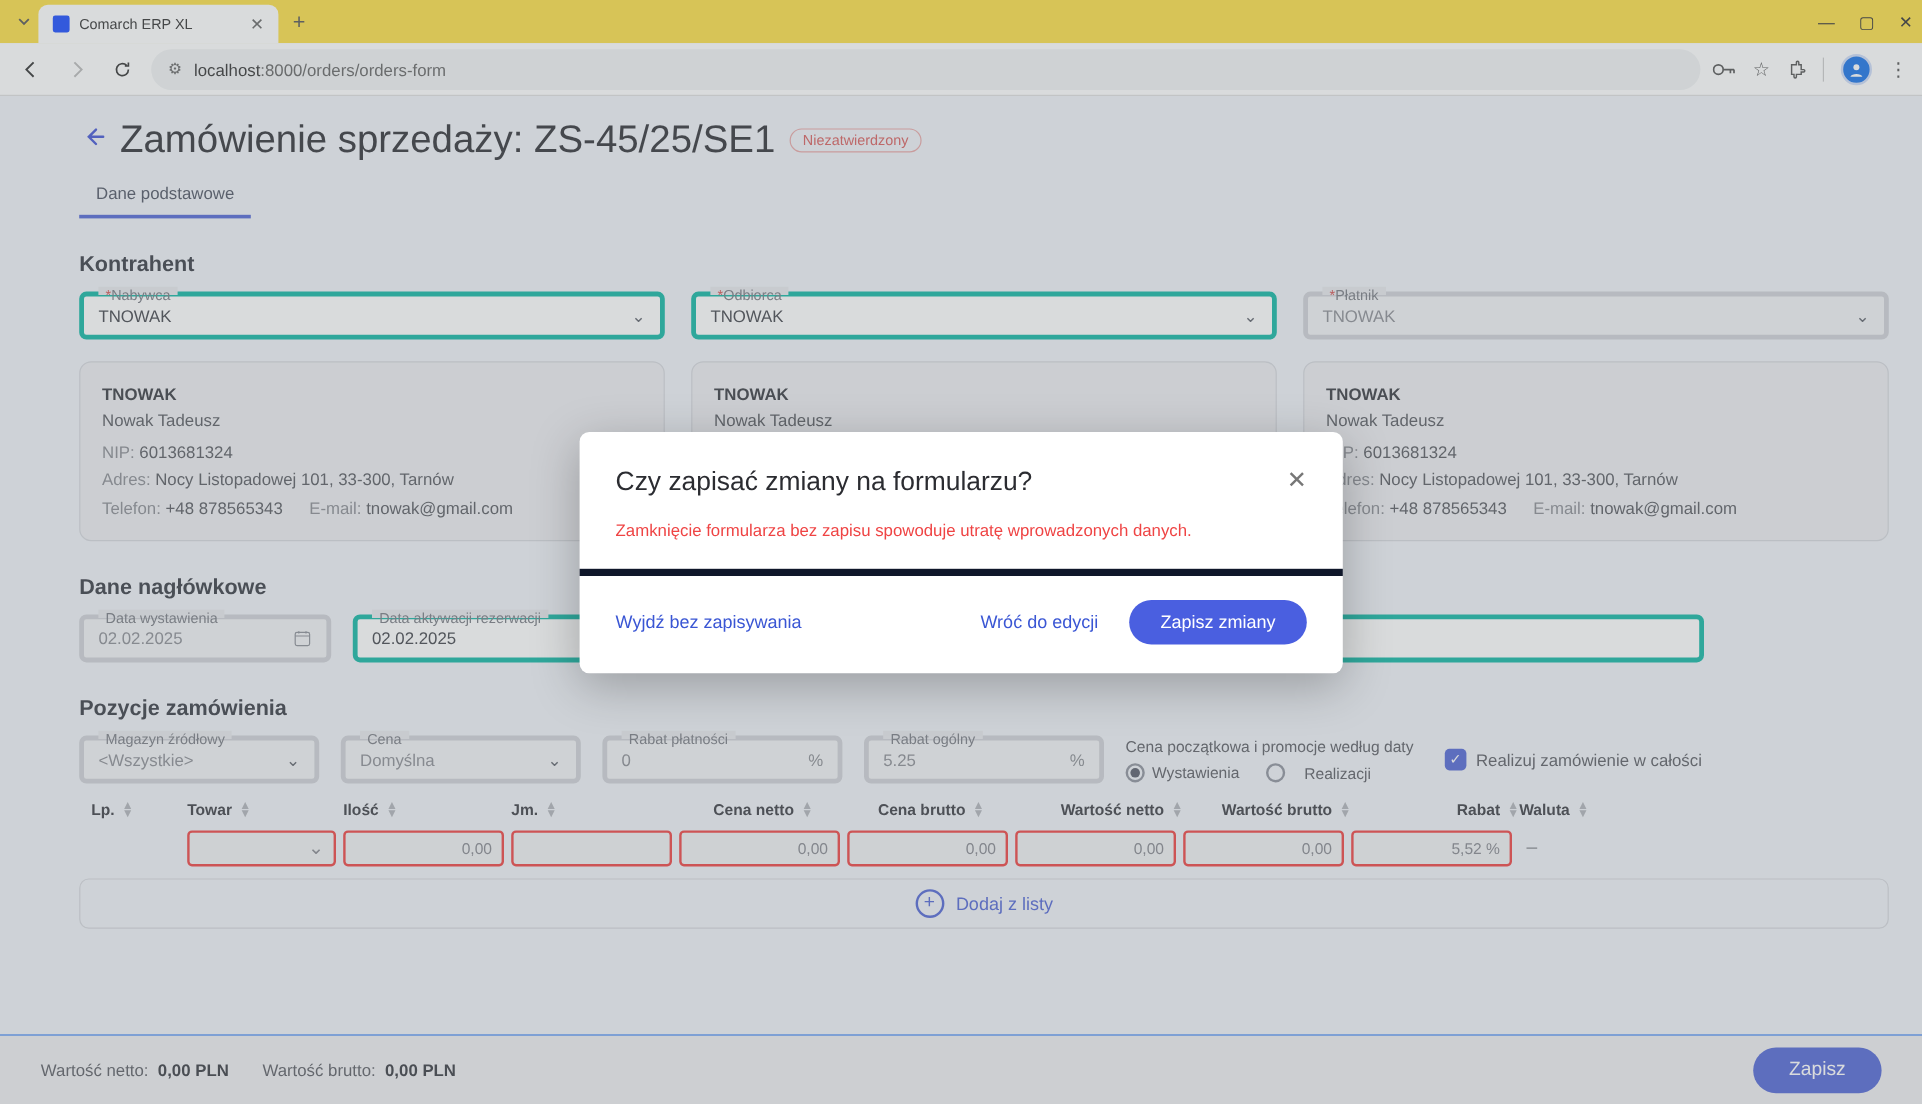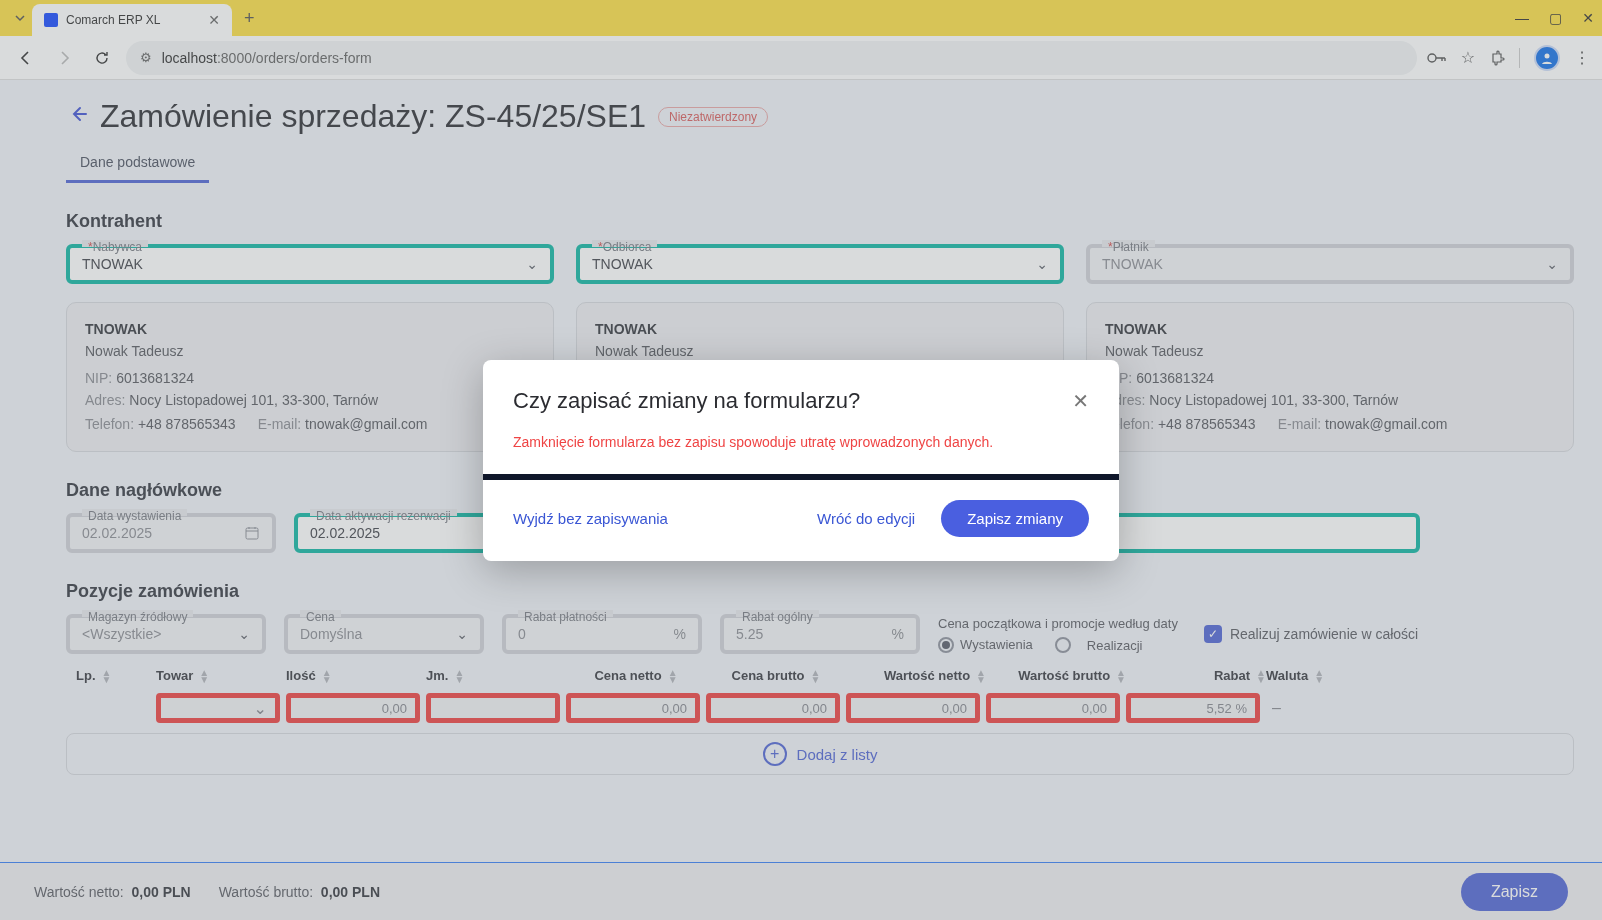--- a/index.html
+++ b/index.html
@@ -53,21 +53,21 @@
   .radio-opts { display: flex; gap: 22px; align-items: center; }
   .radio { width: 16px; height: 16px; border-radius: 50%; border: 2px solid #8f939e; display: inline-flex; align-items: center; justify-content: center; }
   .radio.checked::after { content: ''; width: 8px; height: 8px; border-radius: 50%; background: #5a5f6c; }
   .chk-block { display: flex; align-items: center; gap: 8px; font-size: 14px; color: #5d5f66; }
   .chk { width: 18px; height: 18px; border-radius: 4px; background: #5468d6; color: #fff; display: flex; align-items: center; justify-content: center; font-size: 12px; }
 
   .grid-head { display: grid; grid-template-columns: 80px 130px 140px 140px 140px 140px 140px 140px 140px 70px; gap: 0; padding: 14px 10px 10px 10px; font-size: 13px; color: #3d3f46; font-weight: 600; }
   .grid-head .cell { display: flex; align-items: center; gap: 6px; }
   .grid-head .cell .sort { color: #b2b5bb; font-size: 10px; line-height: 0.7; }
   .grid-row { display: grid; grid-template-columns: 80px 130px 140px 140px 140px 140px 140px 140px 140px 70px; padding: 0 10px; gap: 0; align-items: center; }
-  .cell-in { border: 5px solid #ef4444; border-radius: 4px; height: 30px; background: #f0f1f3; margin: 0 6px 0 0; display: flex; align-items: center; justify-content: flex-end; padding: 0 8px; font-size: 13px; color: #888a91; }
+  .cell-in { border: 2px solid #ef4444; border-radius: 4px; height: 30px; background: #f0f1f3; margin: 0 6px 0 0; display: flex; align-items: center; justify-content: flex-end; padding: 0 8px; font-size: 13px; color: #888a91; }
   .cell-in.lft { justify-content: flex-start; }
   .cell-in.dd::after { content: '⌄'; margin-left: auto; color: #888a91; font-size: 16px; }
 
   .add-row { border: 1px solid #d6d8de; border-radius: 8px; margin-top: 10px; height: 42px; display: flex; align-items: center; justify-content: center; gap: 10px; color: #5468d6; font-size: 15px; font-weight: 500; }
   .plus-circ { width: 24px; height: 24px; border: 2px solid #5468d6; border-radius: 50%; display: flex; align-items: center; justify-content: center; font-size: 16px; }
 
   .footer { height: 58px; background: #efeff2; border-top: 1px solid #3b82f6; display: flex; align-items: center; padding: 0 34px; font-size: 14px; color: #5d5f66; gap: 28px; }
   .footer .val { font-weight: 600; color: #3a3c43; }
   .btn-save { margin-left: auto; background: #5468d6; color: #fff; border: none; border-radius: 20px; padding: 10px 30px; font-size: 16px; font-weight: 500; }
 

